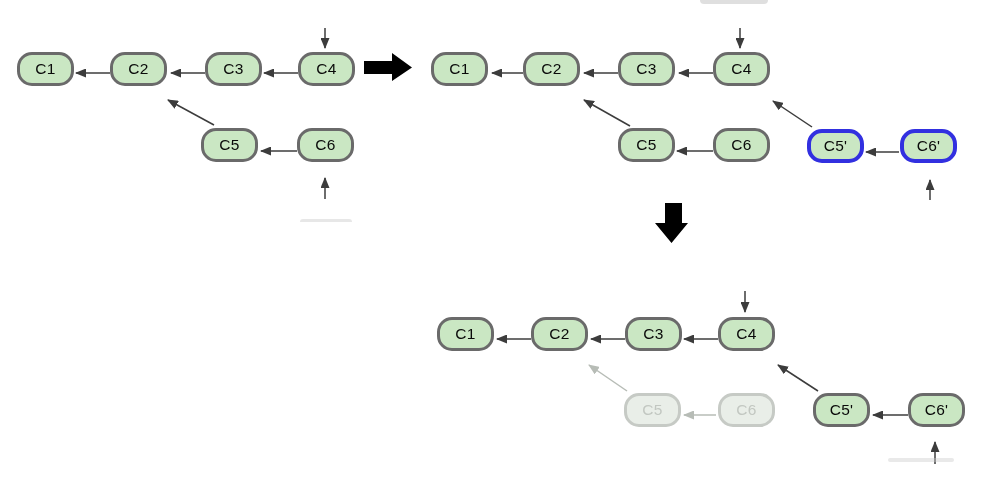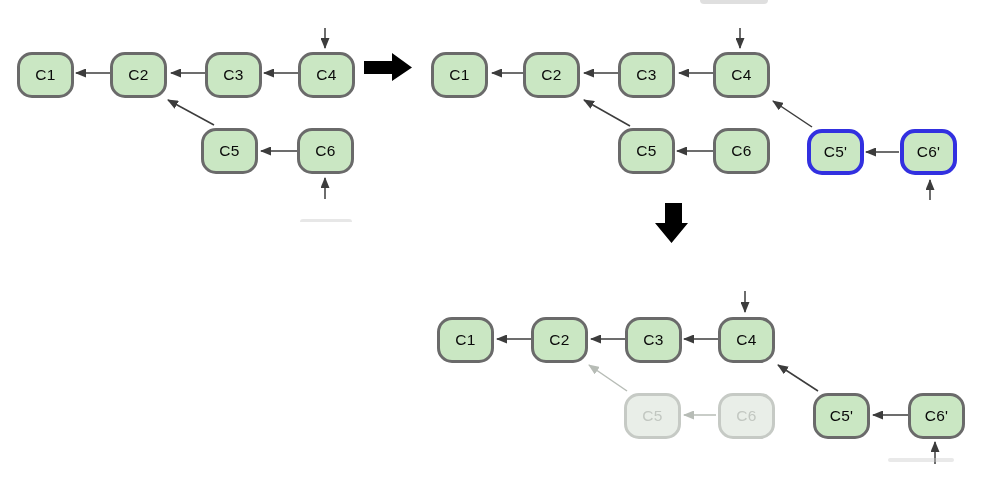--- a/index.html
+++ b/index.html
@@ -1,21 +1,21 @@
 <!DOCTYPE html>
 <html style="--background: #ffffff; --node-fill: #cae7c3; --node-border: #6a6a6a; --highlight-border: #3230e0; --faded-fill: #e9eee8; --faded-border: #c6cac5; --faded-text: #c2c7c1; --arrow: #3c3c3c; --faded-arrow: #b7bcb6; --big-arrow: #000000;"><head>
 <meta charset="utf-8">
 <style>
   html,body{margin:0;padding:0;background:#fff;}
   .canvas{
     position:relative;width:988px;height:504px;background:var(--background,#ffffff);
     font-family:"Liberation Sans",sans-serif;overflow:hidden;
   }
   .node{
-    position:absolute;width:57px;height:46px;box-sizing:border-box;
+    position:absolute;width:57px;height:34px;box-sizing:border-box;
     background:var(--node-fill,#cae7c3);
     border:3.5px solid var(--node-border,#6a6a6a);
     border-radius:15px;
     display:flex;align-items:center;justify-content:center;
     font-size:15.5px;font-weight:500;color:#0a0a0a;letter-spacing:.3px;
   }
   .node.highlight{border-color:var(--highlight-border,#3230e0);border-width:4px;}
   .node.faded{
     background:var(--faded-fill,#e9eee8);
     border-color:var(--faded-border,#c6cac5);

